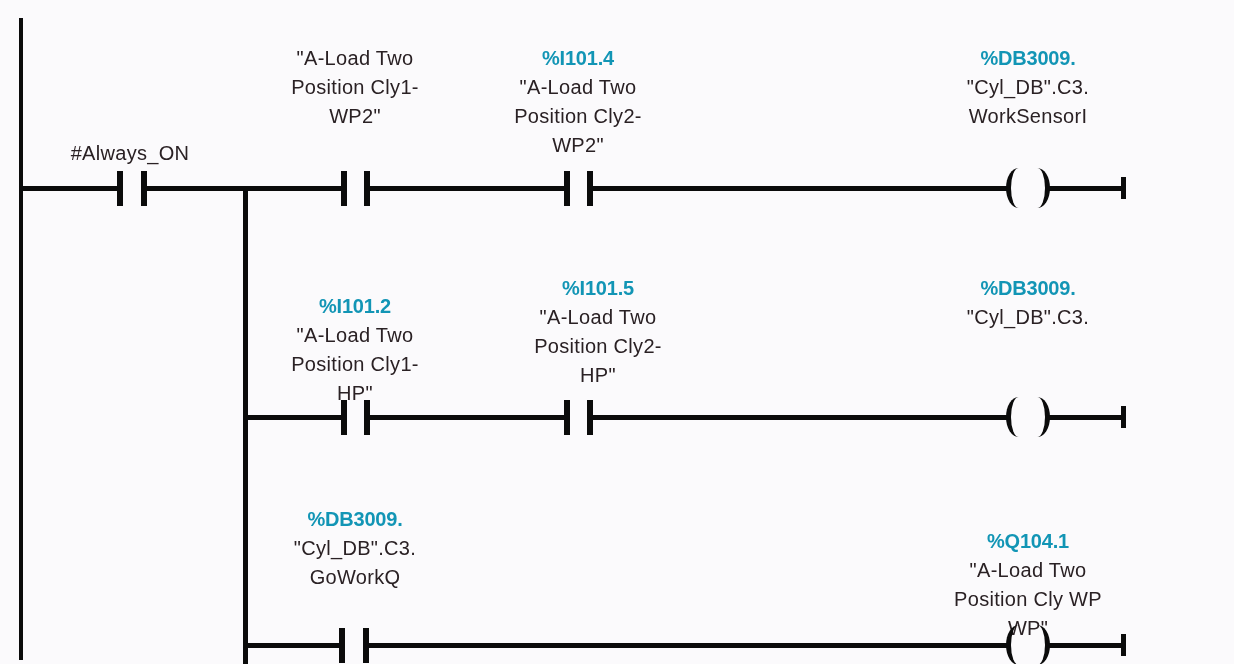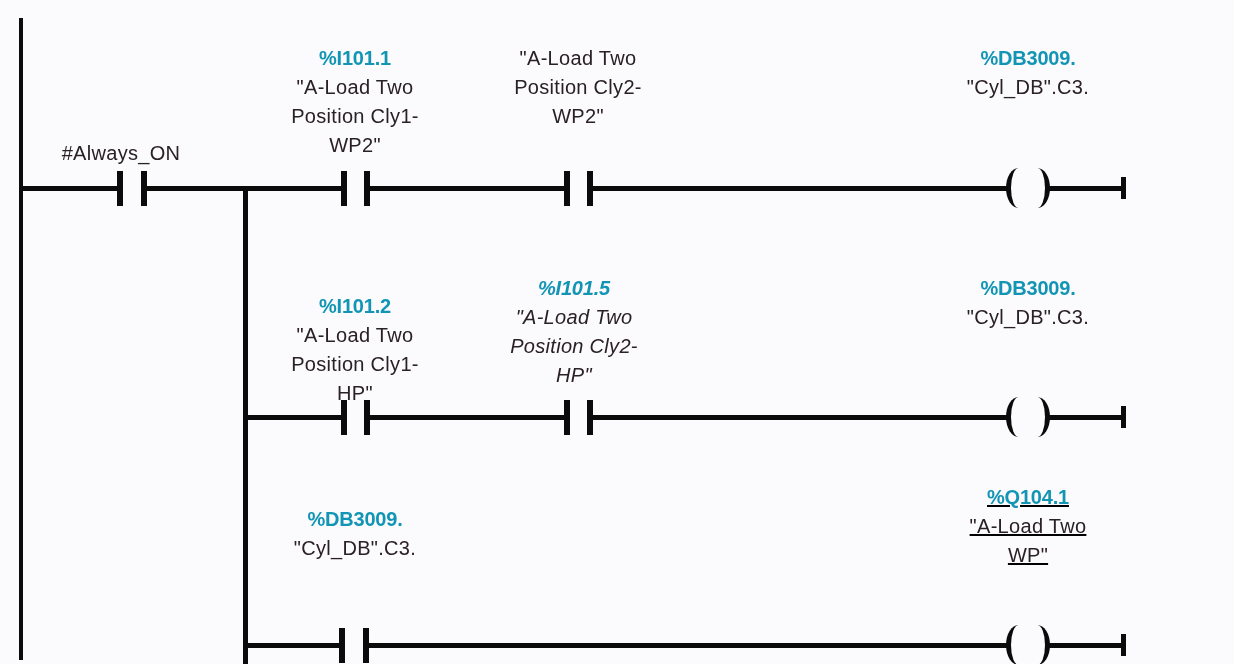--- a/index.html
+++ b/index.html
@@ -38,58 +38,59 @@
 </head>
 <body>
 
 <div class="canvas">
 
   <div class="rail" style="left:19px;top:18px;height:642px;"></div>
   <div class="vwire" style="left:243px;top:186px;height:478px;"></div>
 
   <div class="wire" style="left:21px;top:186px;width:98px;"></div>
 
-  <div class="label" style="left:11px;top:139px;">
+  <div class="label" style="left:20px;top:139px;">
     <div class="name">#Always_ON</div>
   </div>
   <div class="contact" style="left:117px;top:171px;width:30px;">
     <div class="cbar b1"></div>
     <div class="cbar b2"></div>
   </div>
 
   <div class="wire" style="left:145px;top:186px;width:198px;"></div>
 
   <div class="label" style="left:245px;top:44px;">
-    <div class="addr">%I101.1</div>
     <div class="name">"A-Load Two</div>
     <div class="name">Position Cly1-</div>
     <div class="name">WP2"</div>
   </div>
   <div class="contact" style="left:341px;top:171px;">
     <div class="cbar b1"></div>
     <div class="cbar b2"></div>
   </div>
 
   <div class="wire" style="left:368px;top:186px;width:198px;"></div>
 
   <div class="label" style="left:468px;top:44px;">
+    <div class="addr">%I101.4</div>
     <div class="name">"A-Load Two</div>
     <div class="name">Position Cly2-</div>
     <div class="name">WP2"</div>
   </div>
   <div class="contact" style="left:564px;top:171px;">
     <div class="cbar b1"></div>
     <div class="cbar b2"></div>
   </div>
 
   <div class="wire" style="left:591px;top:186px;width:417px;"></div>
 
   <div class="label" style="left:918px;top:44px;">
     <div class="addr">%DB3009.</div>
     <div class="name">"Cyl_DB".C3.</div>
+    <div class="name">WorkSensorI</div>
   </div>
   <div class="coil" style="left:1006px;top:168px;">
     <div class="paren l"></div>
     <div class="paren r"></div>
   </div>
 
   <div class="wire" style="left:1048px;top:186px;width:76px;"></div>
   <div class="term" style="left:1121px;top:177px;"></div>
 
   <div class="wire" style="left:246px;top:415px;width:97px;"></div>
@@ -100,21 +101,21 @@
     <div class="name">Position Cly1-</div>
     <div class="name">HP"</div>
   </div>
   <div class="contact" style="left:341px;top:400px;">
     <div class="cbar b1"></div>
     <div class="cbar b2"></div>
   </div>
 
   <div class="wire" style="left:368px;top:415px;width:198px;"></div>
 
-  <div class="label" style="left:464px;top:274px;font-style:italic;">
+  <div class="label" style="left:488px;top:274px;">
     <div class="addr">%I101.5</div>
     <div class="name">"A-Load Two</div>
     <div class="name">Position Cly2-</div>
     <div class="name">HP"</div>
   </div>
   <div class="contact" style="left:564px;top:400px;">
     <div class="cbar b1"></div>
     <div class="cbar b2"></div>
   </div>
 
@@ -130,31 +131,33 @@
   </div>
 
   <div class="wire" style="left:1048px;top:415px;width:76px;"></div>
   <div class="term" style="left:1121px;top:406px;"></div>
 
   <div class="wire" style="left:246px;top:643px;width:95px;"></div>
 
   <div class="label" style="left:245px;top:505px;">
     <div class="addr">%DB3009.</div>
     <div class="name">"Cyl_DB".C3.</div>
+    <div class="name">GoWorkQ</div>
   </div>
   <div class="contact" style="left:339px;top:628px;width:30px;">
     <div class="cbar b1"></div>
     <div class="cbar b2"></div>
   </div>
 
   <div class="wire" style="left:367px;top:643px;width:641px;"></div>
 
-  <div class="label" style="left:918px;top:483px;text-decoration:underline;">
+  <div class="label" style="left:918px;top:527px;">
     <div class="addr">%Q104.1</div>
     <div class="name">"A-Load Two</div>
+    <div class="name">Position Cly WP</div>
     <div class="name">WP"</div>
   </div>
   <div class="coil" style="left:1006px;top:625px;">
     <div class="paren l"></div>
     <div class="paren r"></div>
   </div>
 
   <div class="wire" style="left:1048px;top:643px;width:76px;"></div>
   <div class="term" style="left:1121px;top:634px;"></div>
 

